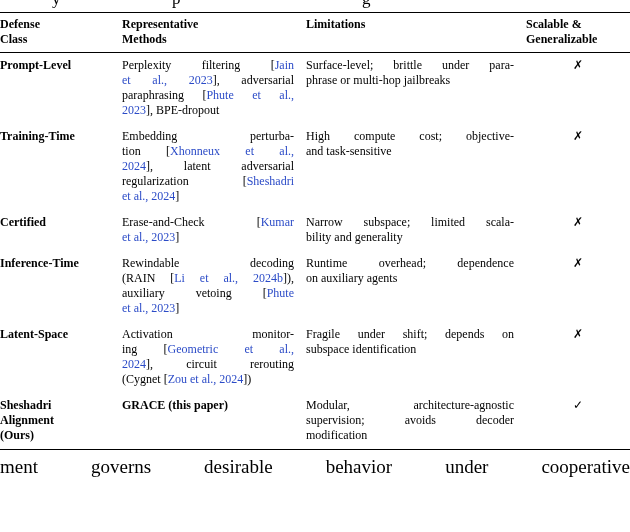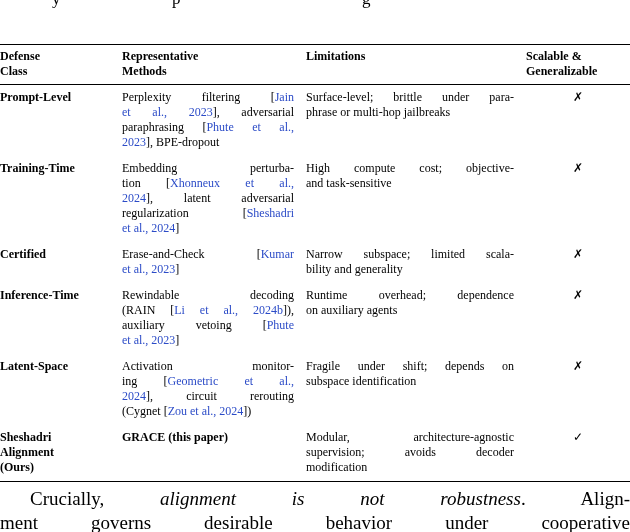--- a/index.html
+++ b/index.html
@@ -8,21 +8,21 @@
     width:630px; height:532px; overflow:hidden;
     font-family:"Liberation Serif","DejaVu Serif",serif;
     color:#000;
   }
   
   .frag { position:relative; height:12px; overflow:hidden; }
   .frag span { position:absolute; top:-11px; font-size:17px; color:#000; }
 
   table {
     width:630px; table-layout:fixed; border-collapse:collapse;
-    margin-top:32px;
+    margin-top:0;
     border-top:1.6px solid #000;
     border-bottom:1.6px solid #000;
     font-size:12px; line-height:15px;
   }
   col.c1 { width:122px; }
   col.c2 { width:184px; }
   col.c3 { width:220px; }
   col.c4 { width:104px; }
   thead th {
     border-bottom:1px solid #000;
@@ -171,15 +171,14 @@
           <div class="ln just"><span class="">Modular, architecture-agnostic</span></div>
           <div class="ln just"><span class="">supervision; avoids decoder</span></div>
           <div class="ln"><span class="">modification</span></div>
         </td>
         <td class="mark">✓</td>
       </tr>
     </tbody>
 </table>
 
 <div class="bodytext">
-  <div class="line1" id="body-line-1"><span>Crucially, </span><span class="i">alignment is not robustness</span><span>. Align-</span></div>
   <div class="line2">ment governs desirable behavior under cooperative</div>
 </div>
 
 </body></html>

